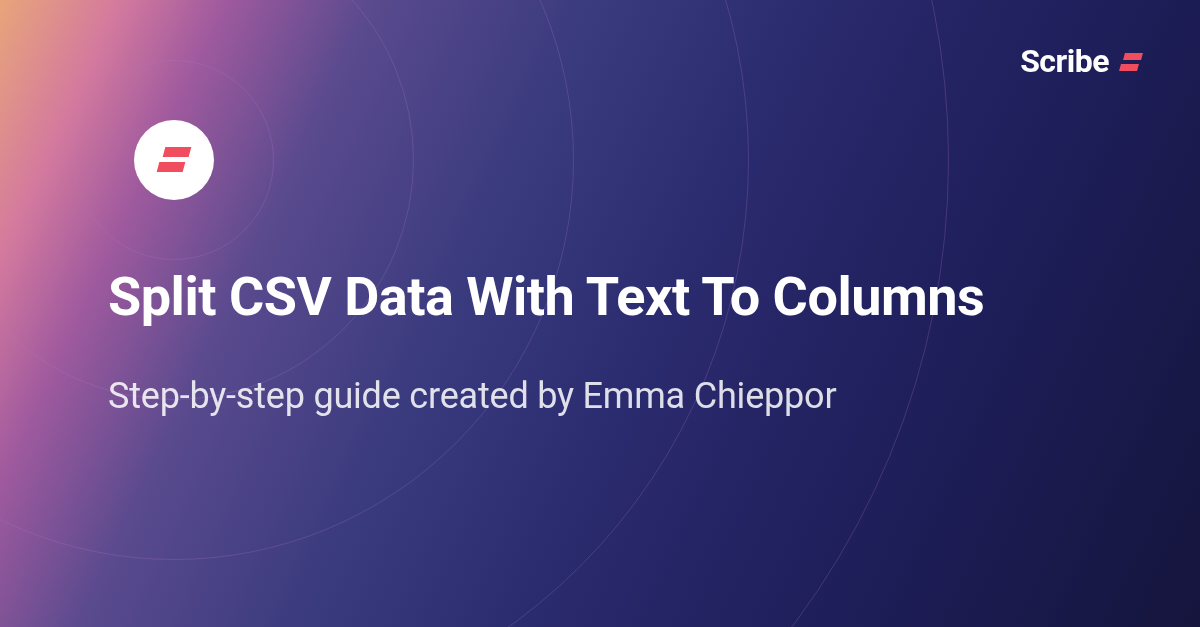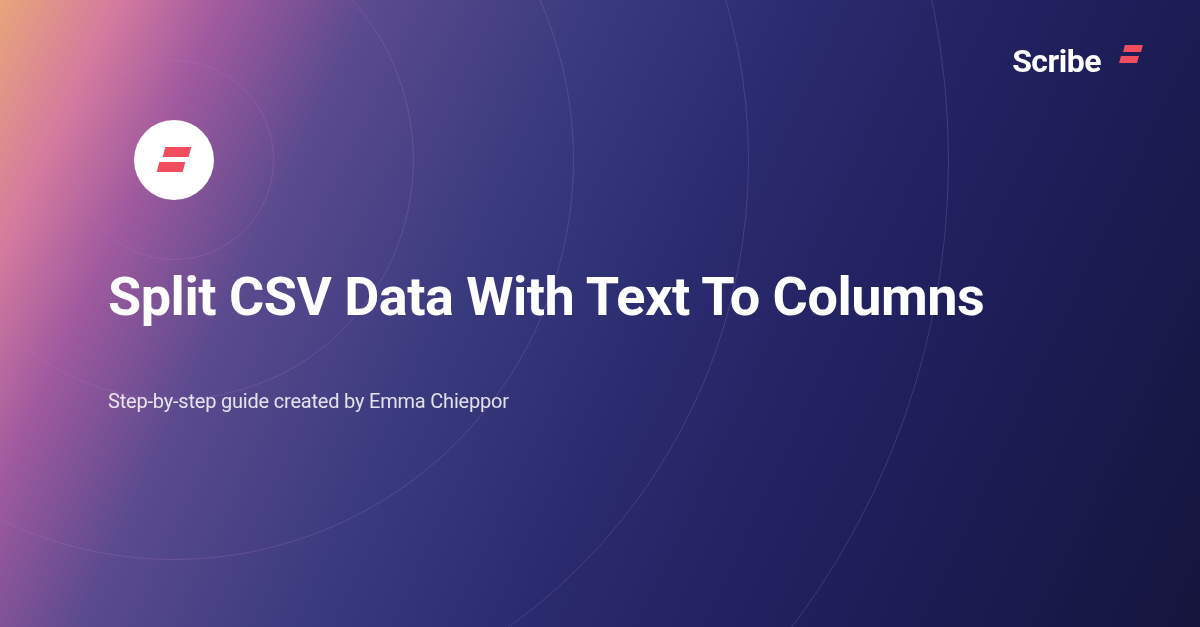--- a/index.html
+++ b/index.html
@@ -114,33 +114,33 @@
     .title {
       color: white;
       font-size: 54px;
       font-weight: 700;
       line-height: 1.25;
       letter-spacing: -0.5px;
     }
     
     .subtitle {
       color: rgba(255, 255, 255, 0.85);
-      font-size: 20px;
+      font-size: 36px;
       font-weight: 400;
-      margin-top: 58px;
+      margin-top: 44px;
       letter-spacing: -0.2px;
     }
     
     .brand-logo {
       position: absolute;
       top: 42px;
       right: 56px;
       display: flex;
-      align-items: center;
-      gap: 17px;
+      align-items: flex-end;
+      gap: 9px;
     }
     
     .brand-text {
       color: white;
       font-size: 32px;
       font-weight: 700;
       letter-spacing: -0.5px;
     }
     
     .brand-mark {

